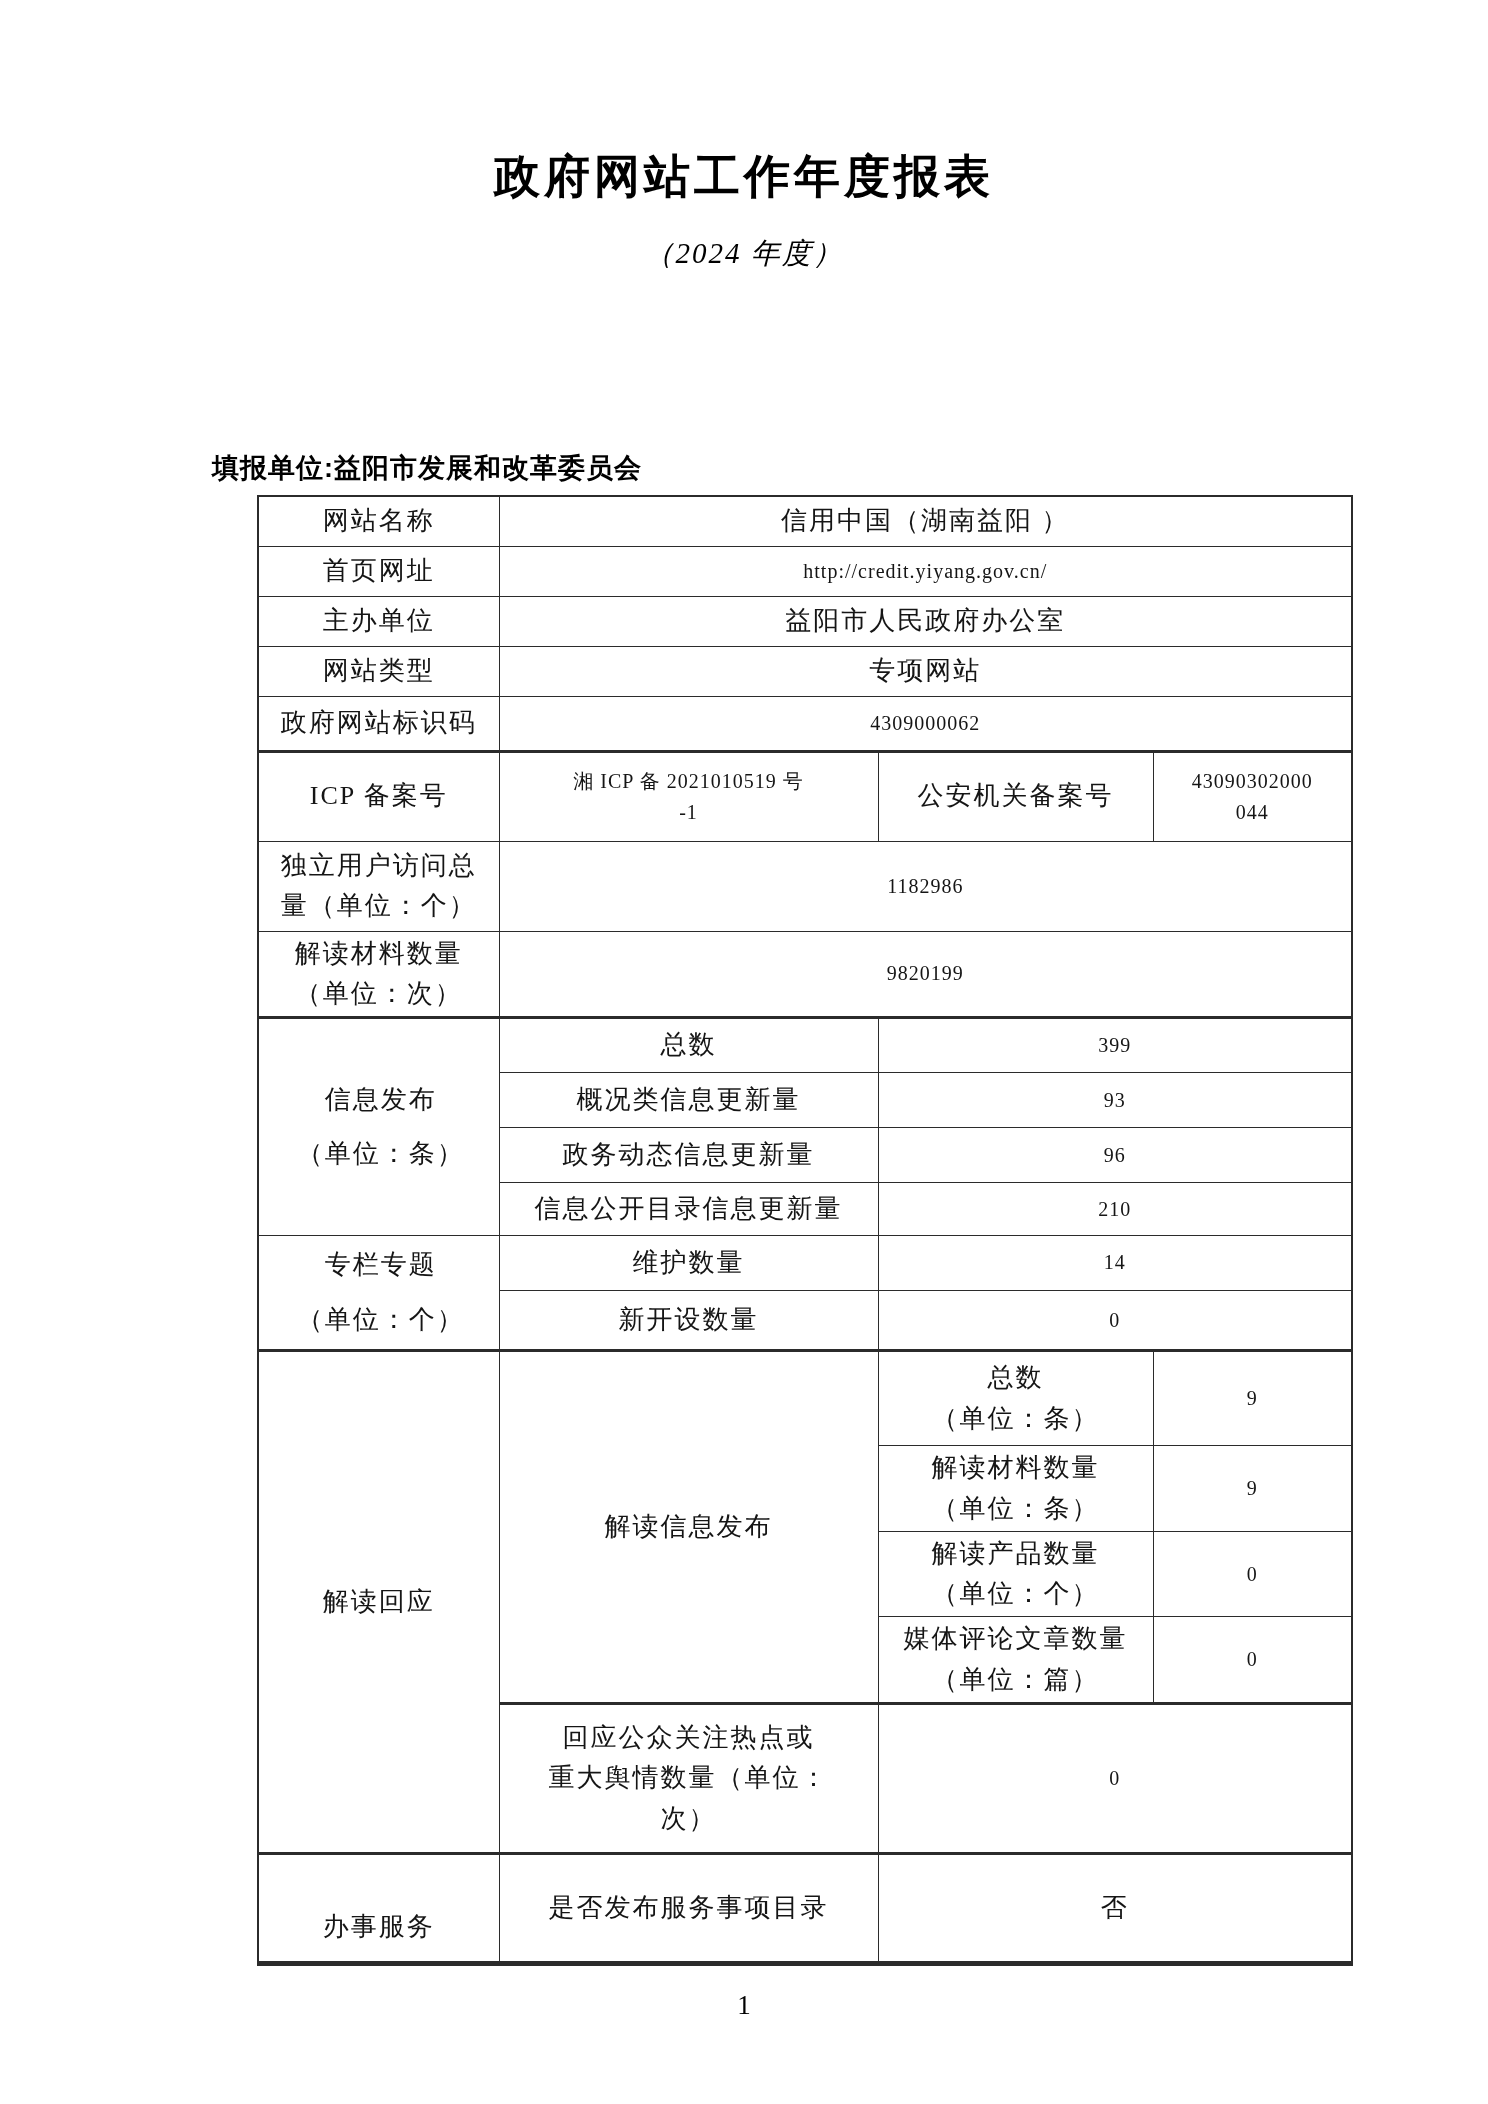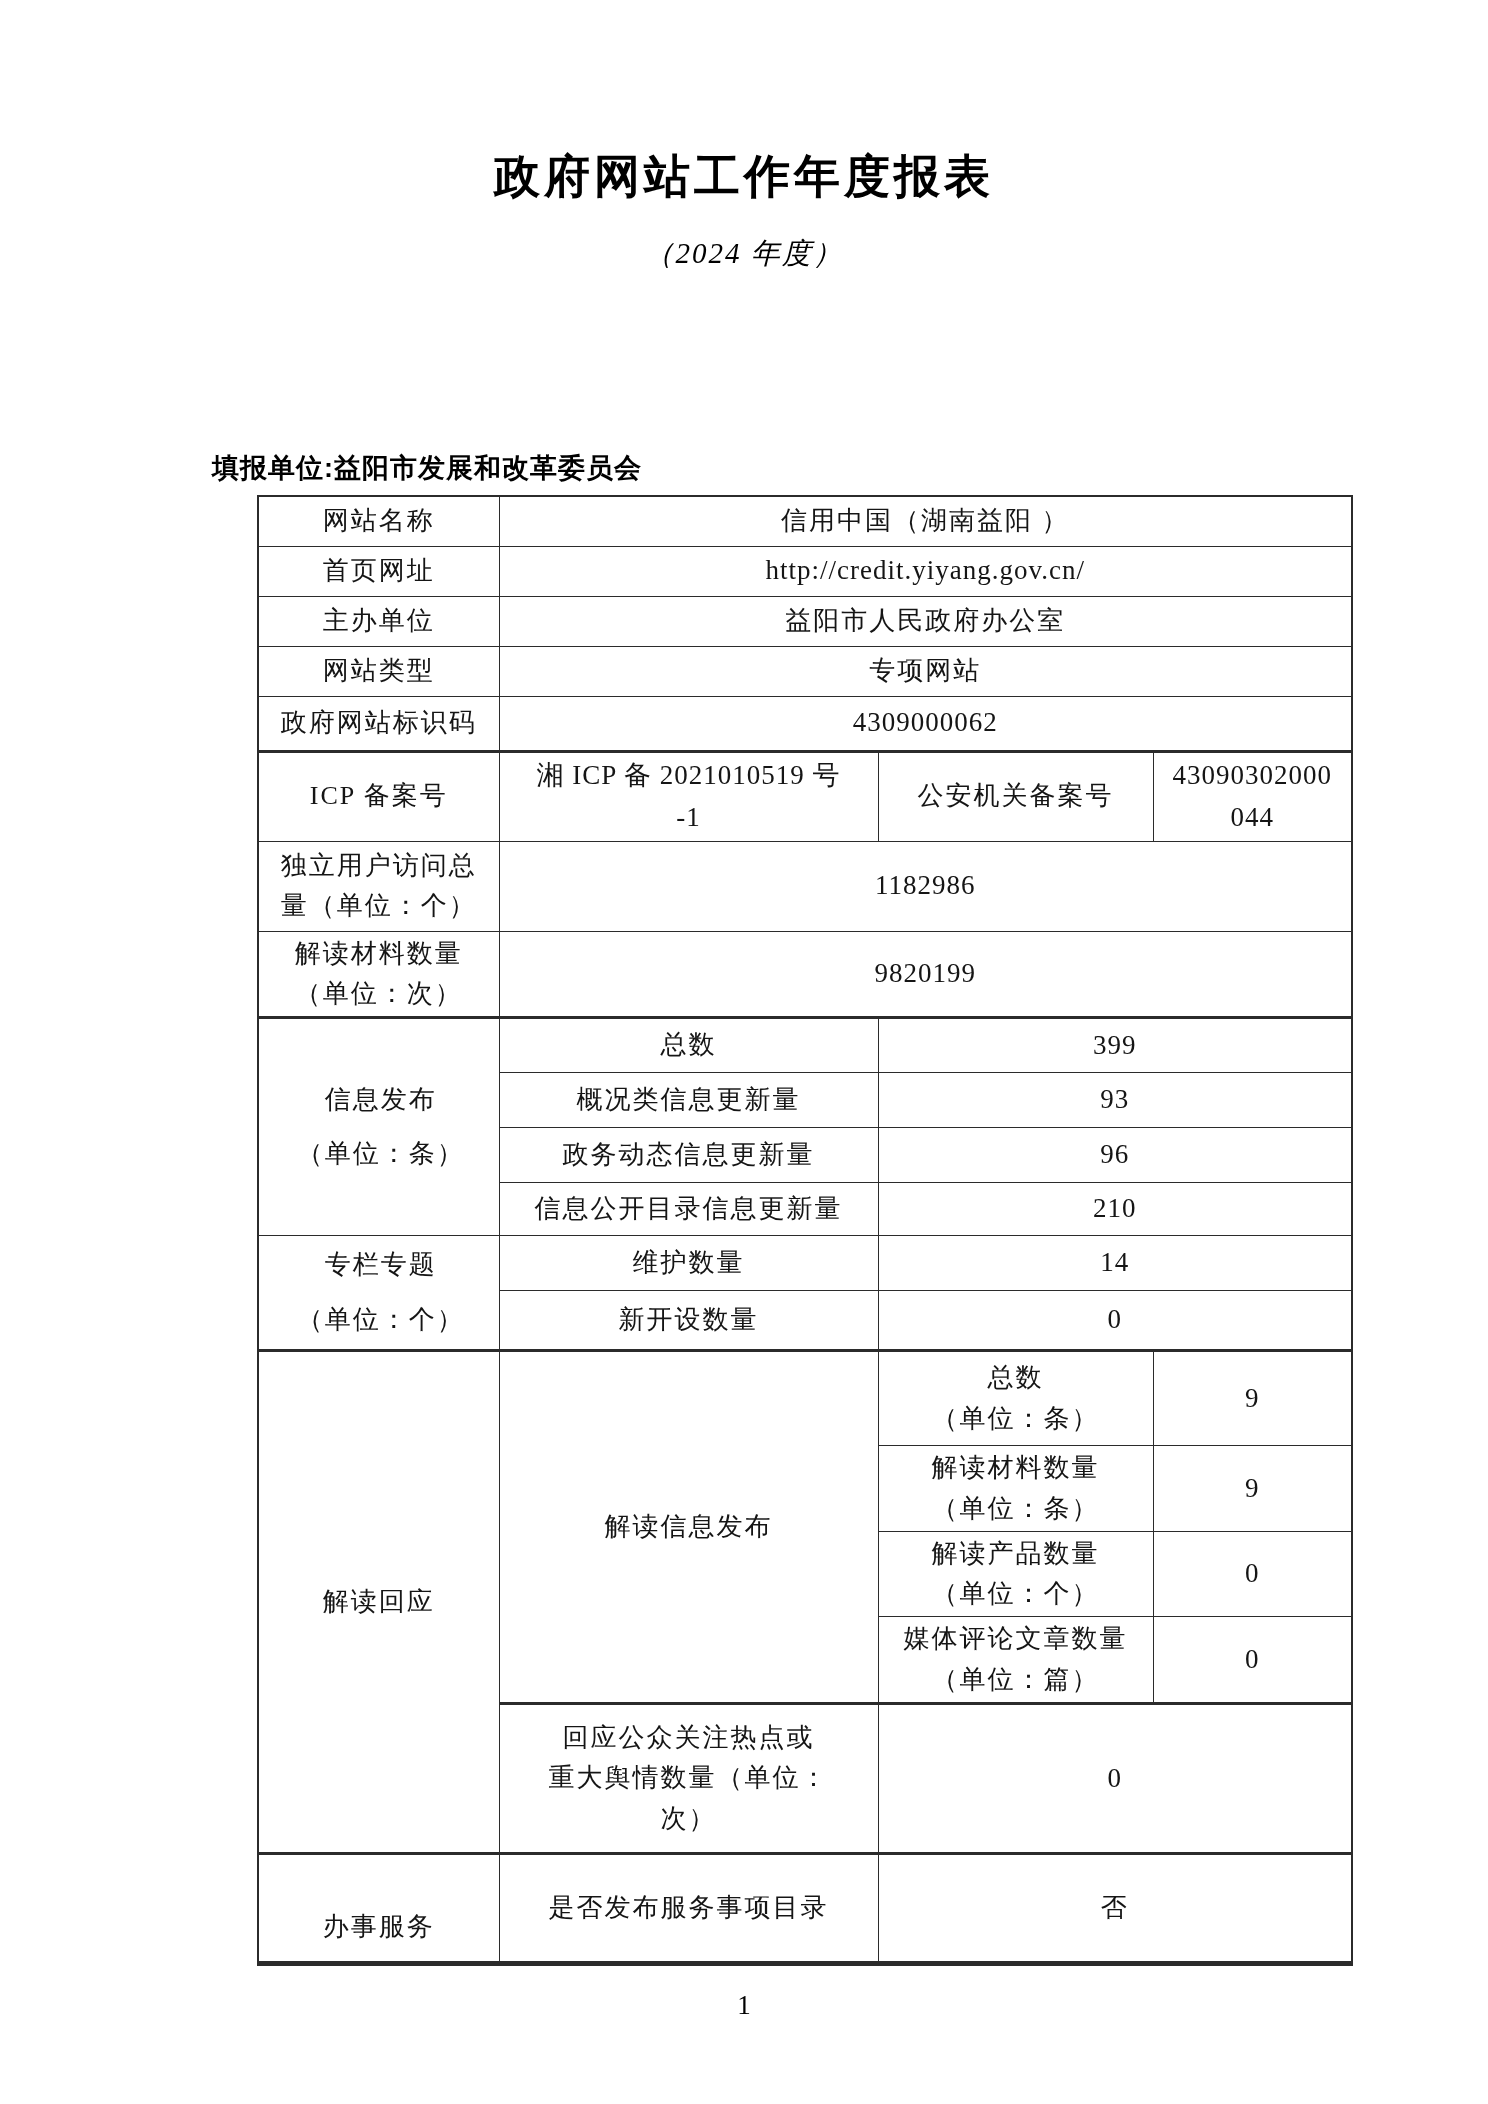--- a/index.html
+++ b/index.html
@@ -32,21 +32,21 @@
   .report-table td{
     border:1.5px solid #2b2b2b;
     text-align:center;vertical-align:middle;
     font-size:26px;line-height:1.55;
     padding:2px 6px;
     white-space:pre-line;
     letter-spacing:2px;
     color:#151515;
   }
   .report-table td.num{
-    font-size:27px;letter-spacing:1px;
+    font-size:20px;letter-spacing:1px;
   }
   tr.section-start td{border-top:3.5px solid #2b2b2b;}
   td.group-spaced{line-height:2.1;padding-left:10px;}
   td.bottom-anchor{vertical-align:bottom;padding-bottom:14px;}
   .page-number{
     position:absolute;top:1990px;left:0;width:1488px;text-align:center;
     font-size:27px;color:#000;
   }
 </style>
 </head>

